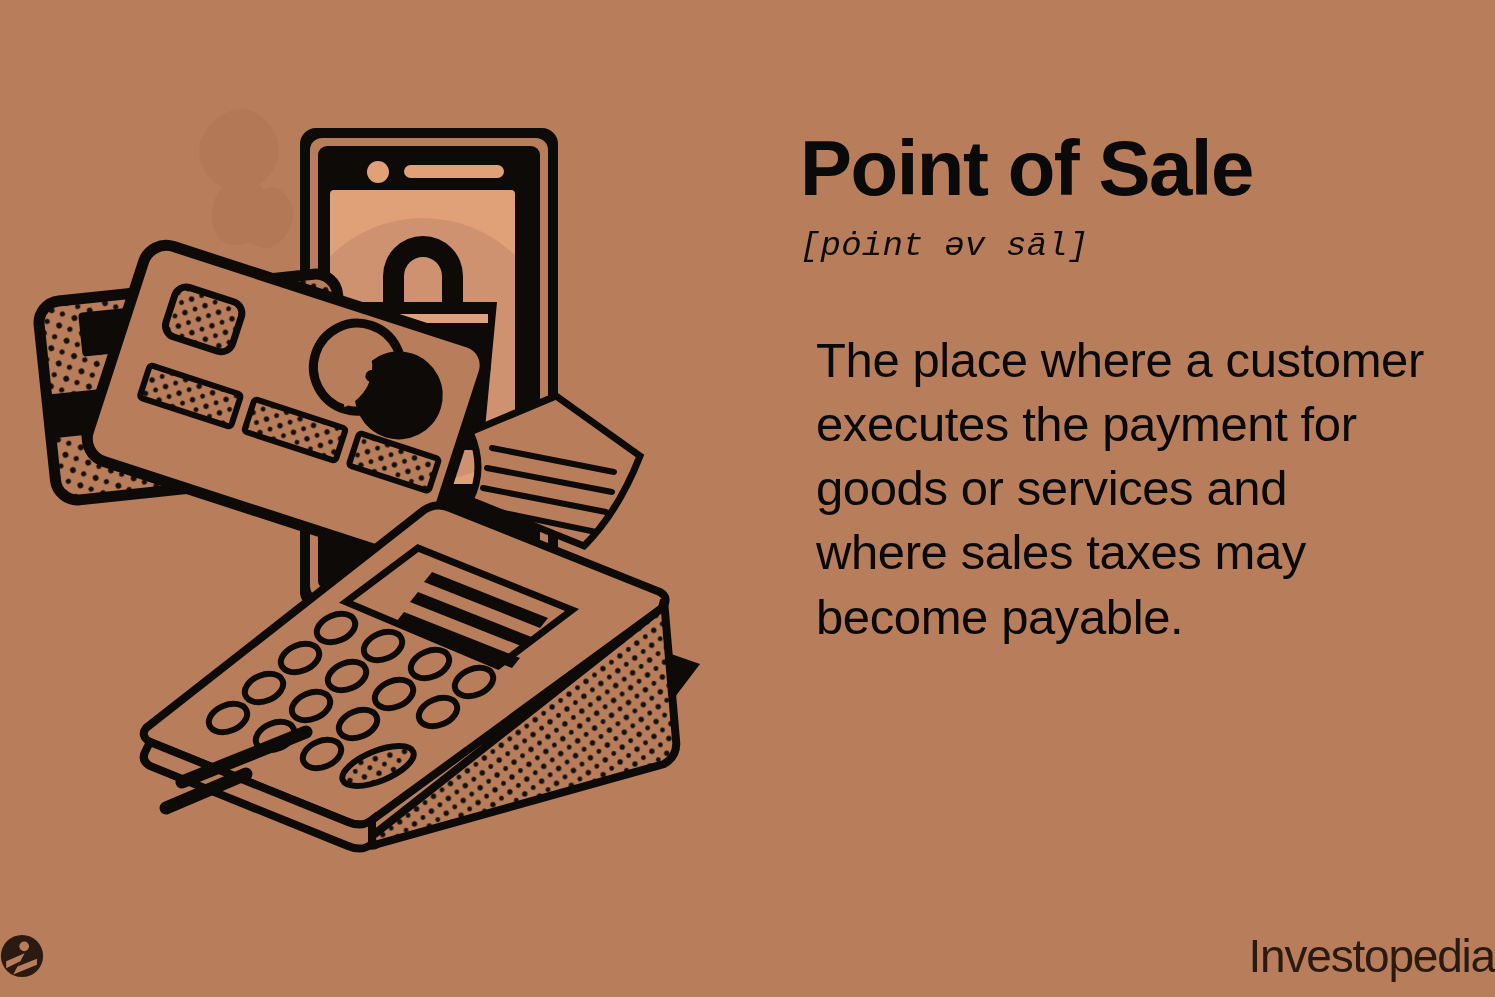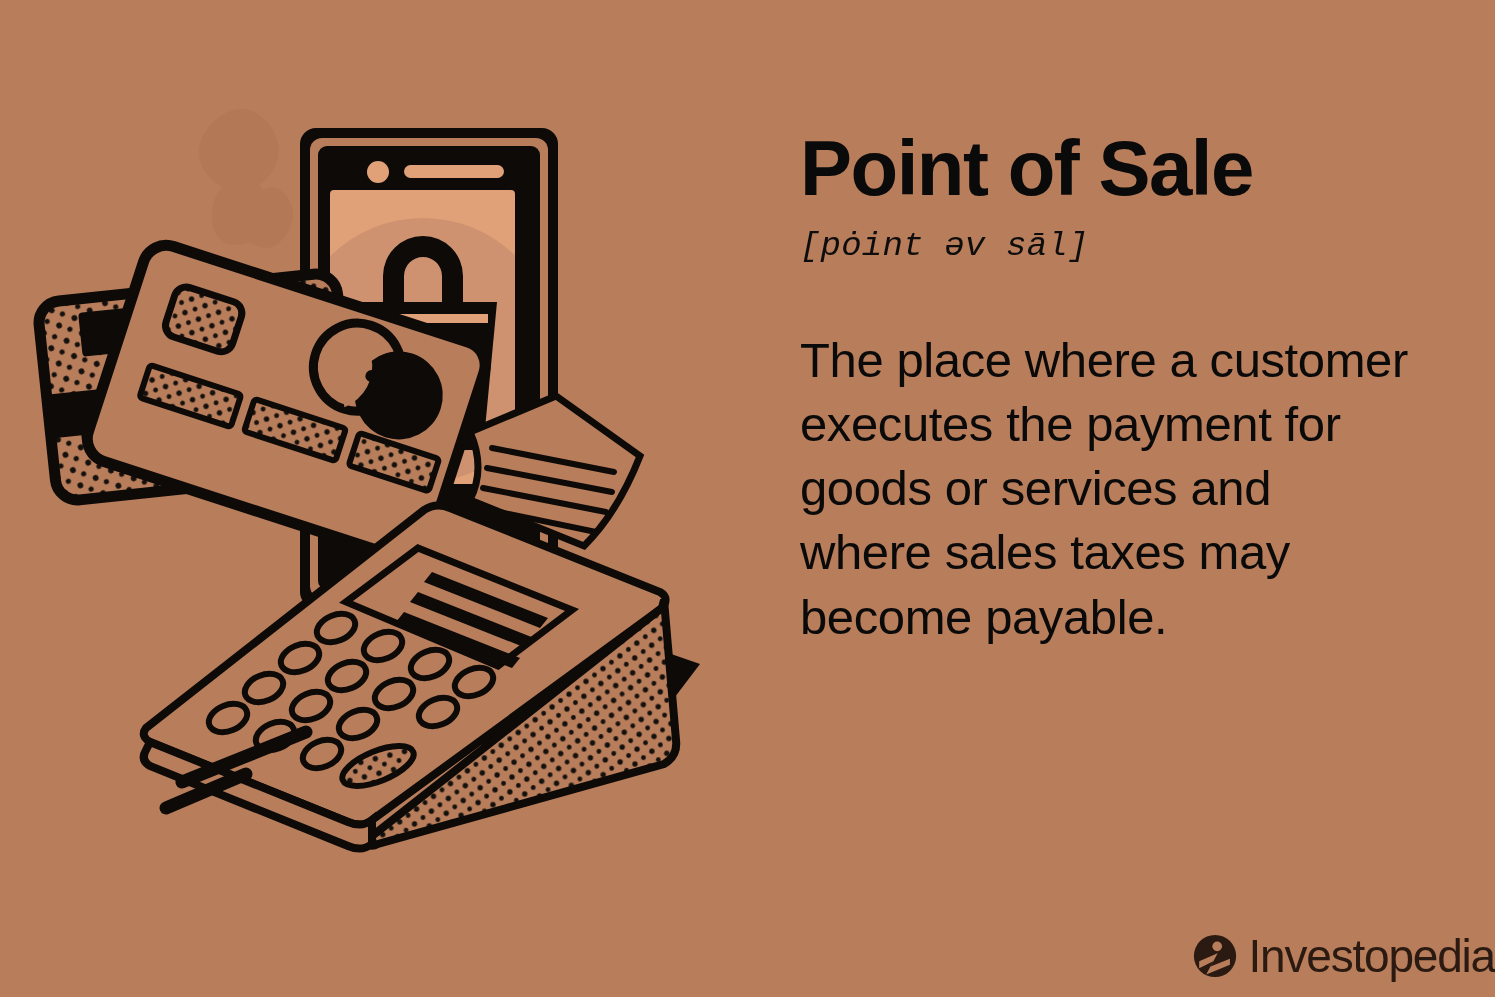--- a/index.html
+++ b/index.html
@@ -65,34 +65,34 @@
     margin: 22px 0 0 0;
     letter-spacing: 0.2px;
   }
 
   .term-def {
     font-family: "Liberation Sans", sans-serif;
     font-weight: normal;
     font-size: 49px;
     line-height: 1.31;
     color: #0a0a0a;
-    margin: 62px 0 0 0;
+    margin: 62px 0 0 16px;
     max-width: 615px;
     letter-spacing: -0.4px;
   }
 
   
   .footer-logo {
     position: absolute;
     left: 0;
     right: 0;
     bottom: 18px;
     display: flex;
     align-items: center;
-    justify-content: flex-end;
+    justify-content: space-between;
     gap: 12px;
   }
   .logo-mark {
     width: 44px;
     height: 44px;
     flex: 0 0 auto;
   }
   .logo-mark svg { display:block; width:100%; height:100%; }
   .logo-word {
     font-family: "Liberation Sans", sans-serif;

